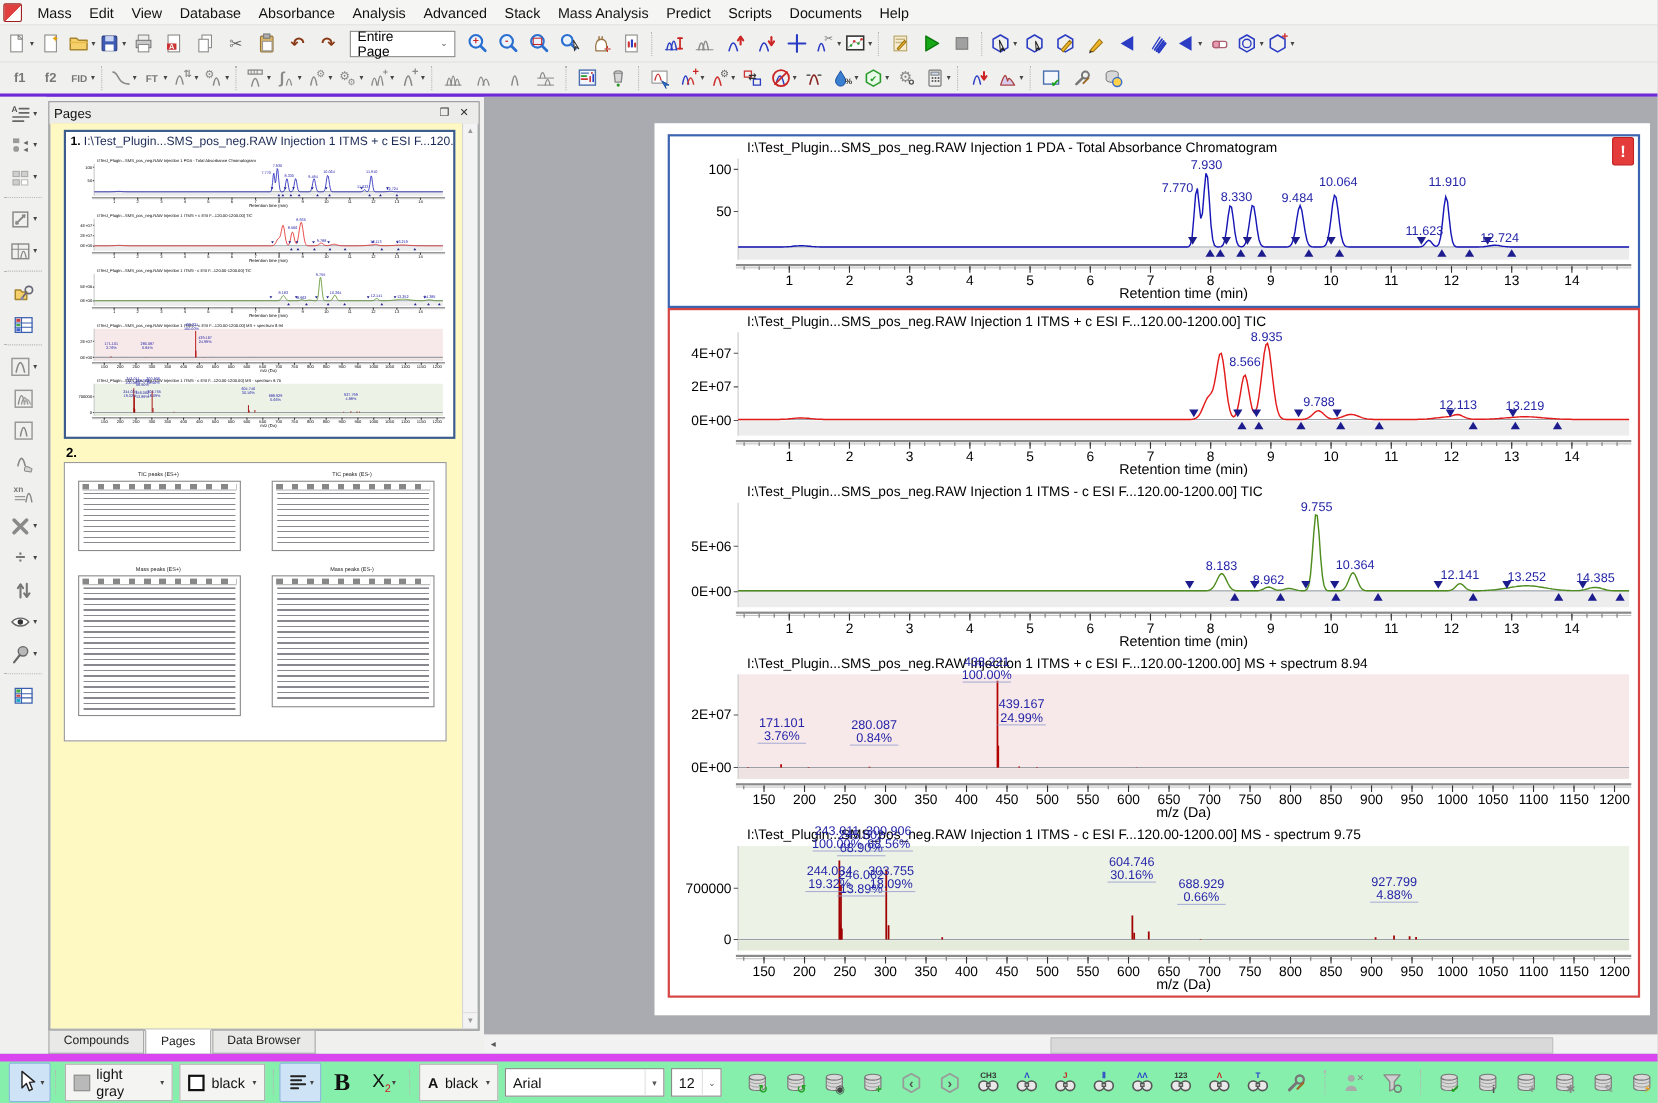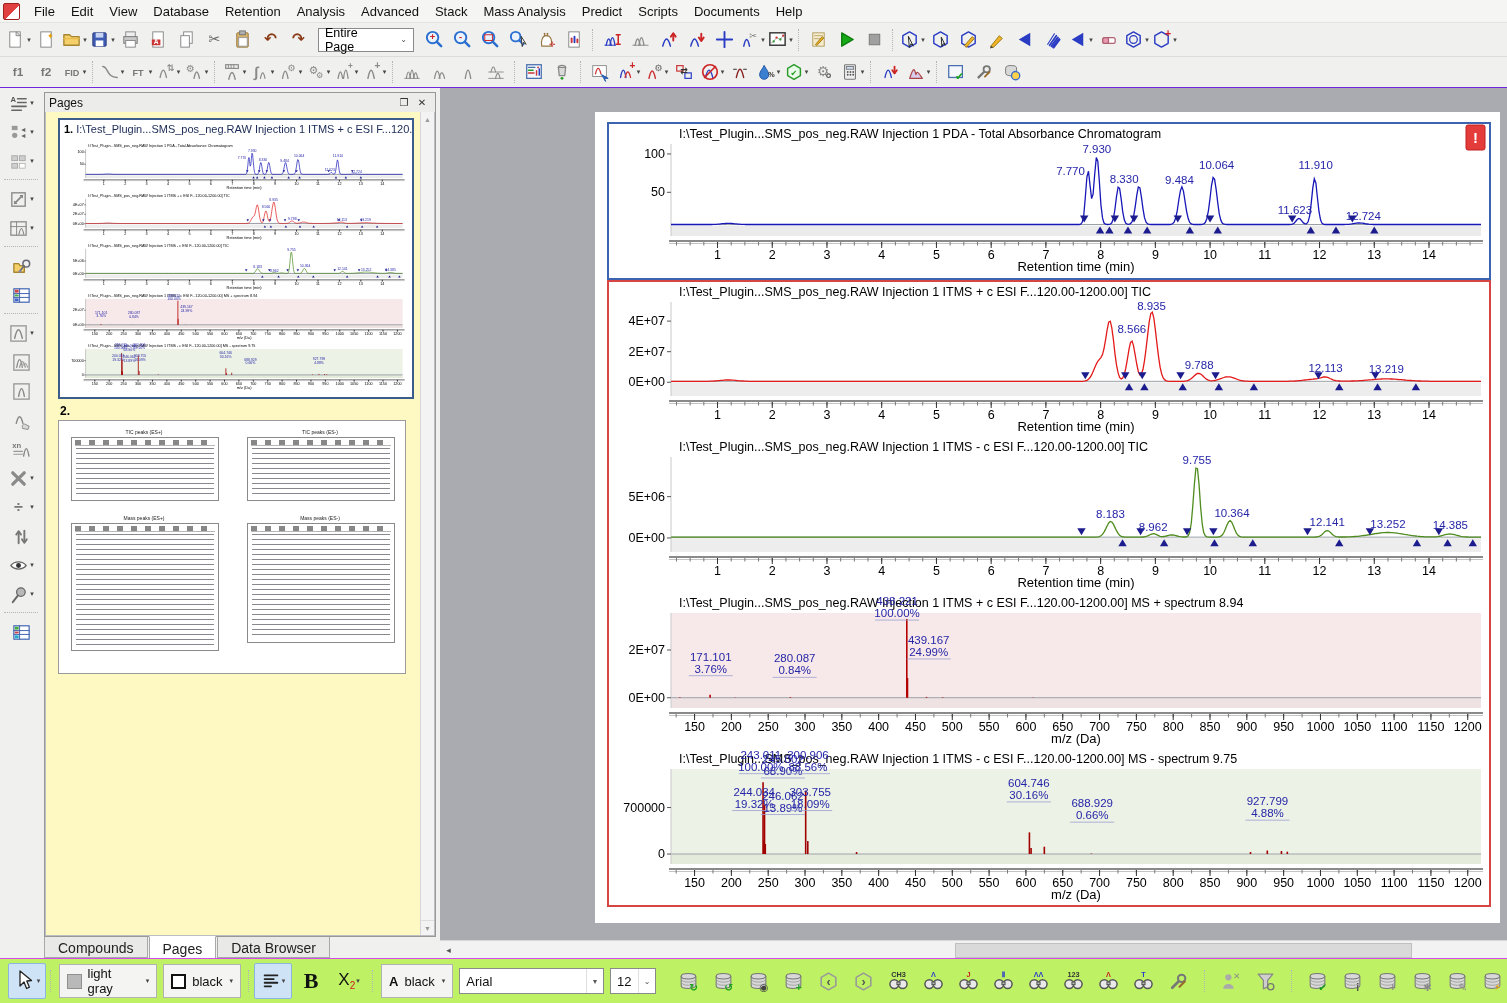--- a/index.html
+++ b/index.html
@@ -5,21 +5,21 @@
   html,body{margin:0;padding:0;}
   body{font-family:"Liberation Sans","DejaVu Sans",sans-serif;background:#888;}
   #app{position:relative;width:1507px;height:1003px;background:#f0f0ee;overflow:hidden;}
   svg text{font-family:"Liberation Sans","DejaVu Sans",sans-serif;}
   
   #menubar{position:absolute;left:0;top:0;width:100%;height:22px;background:#f5f5f3;display:flex;align-items:center;font-size:13px;color:#111;}
   #applogo{width:15px;height:15px;margin:0 6px 0 3px;background:linear-gradient(135deg,#e04040 0 55%,#fff 55%);border:1px solid #a02020;border-radius:2px;}
   .menu-item{padding:3px 8px;cursor:default;}
   
   #toolbar1{position:absolute;left:0;top:22px;width:100%;height:35px;background:#f0f0ee;border-top:1px solid #e3e3e1;border-bottom:1px solid #dcdcda;display:flex;align-items:center;padding-left:4px;box-sizing:border-box;}
-  #toolbar2{position:absolute;left:0;top:57px;width:100%;height:31px;background:#f0f0ee;border-bottom:1px solid #6d28d9;display:flex;align-items:center;padding-left:4px;box-sizing:border-box;}
+  #toolbar2{position:absolute;left:0;top:57px;width:100%;height:31px;background:#f0f0ee;border-bottom:3px solid #6d28d9;display:flex;align-items:center;padding-left:4px;box-sizing:border-box;}
   .tbtn{height:28px;min-width:26px;display:flex;align-items:center;justify-content:center;border:1px solid transparent;border-radius:2px;position:relative;}
   #toolbar2 .tbtn{height:26px;}
   .dd{font-size:7px;color:#444;margin-left:1px;align-self:center;}
   .vsep{width:1px;height:22px;border-left:1px dotted #b5b5b3;margin:0 4px;}
   .combo{height:22px;background:#fff;border:1px solid #8a8a8a;display:flex;align-items:center;font-size:12.5px;padding:0 2px 0 6px;margin:0 6px;}
   .combo .arr{width:15px;height:100%;display:flex;align-items:center;justify-content:center;color:#555;font-size:8px;margin-left:6px;}
   
   #leftrail{position:absolute;left:0;top:88px;width:42px;height:870px;background:#f0f0ee;}
   .railbtn{width:34px;height:26px;margin:1px 0 1px 3px;display:flex;align-items:center;justify-content:center;border:1px solid transparent;border-radius:2px;}
   .hsep{height:1px;border-top:1px dotted #b5b5b3;margin:4px 4px;}
@@ -37,35 +37,35 @@
   .tlabel b{color:#000;margin-right:3px;}
   #minipage1{position:relative;height:258px;margin:0 3px 3px;background:#fff;}
   #thumb2label{position:absolute;left:14px;top:292px;font-size:12px;font-weight:bold;color:#000;}
   #minipage2{position:absolute;left:12px;top:308px;width:346px;height:252px;background:#fff;border:1px solid #9a9a9a;}
   .mt-title{position:absolute;font-size:5px;color:#222;text-align:center;width:146px;}
   .mt-box{position:absolute;border:1px solid #8a8a8a;background:#fff;}
   .mt-head{height:5px;margin:2px 3px 1px;background:repeating-linear-gradient(to right,#555 0 6px,transparent 6px 14px);opacity:.7;border-bottom:1px solid #999;}
   .mt-rows{position:absolute;left:4px;right:4px;top:10px;bottom:3px;background:repeating-linear-gradient(to bottom,#606068 0 1px,transparent 1px 5px);opacity:.75;}
   
   #tabsrow{position:absolute;left:44px;top:937px;width:400px;height:21px;display:flex;}
-  .tab{padding:3px 13px 2px;font-size:14px;color:#222;background:#e9e9e7;border:1px solid #a8a8a8;border-top:none;margin-right:1px;height:15px;}
+  .tab{padding:3px 13px 2px;font-size:11px;color:#222;background:#e9e9e7;border:1px solid #a8a8a8;border-top:none;margin-right:1px;height:15px;}
   .tab.active{background:#fff;border-top:1px solid #fff;margin-top:-1px;padding-top:4px;}
   
   #mainarea{position:absolute;left:440px;top:88px;right:0;height:852px;background:#a9abb0;overflow:hidden;}
   #page{position:absolute;left:155px;top:24px;width:905px;height:811px;background:#fff;}
   .frame{position:absolute;box-sizing:border-box;}
   #frameblue{left:12px;top:10px;width:884px;height:158px;border:2px solid #3c63b0;}
   #framered{left:12px;top:168px;width:884px;height:627px;border:2px solid #d64444;}
   .chart{position:absolute;}
   
   #hscroll{position:absolute;left:440px;top:940px;right:0;height:17px;background:#f2f2f2;border-top:1px solid #d8d8d8;}
   #hscroll .larr{position:absolute;left:0;top:0;width:17px;height:17px;display:flex;align-items:center;justify-content:center;color:#555;font-size:9px;}
   #hthumb{position:absolute;left:515px;top:2px;width:455px;height:13px;background:#d9d9d9;border:1px solid #c0c0c0;}
   
-  #formatbar{position:absolute;left:0;top:958px;width:100%;height:45px;background:#bef264;border-top:1px solid #d946ef;display:flex;align-items:center;box-sizing:border-box;padding-left:8px;}
+  #formatbar{position:absolute;left:0;top:958px;width:100%;height:45px;background:#86efac;border-top:7px solid #d946ef;display:flex;align-items:center;box-sizing:border-box;padding-left:8px;}
   .fbtn{height:34px;min-width:36px;display:flex;align-items:center;justify-content:center;border:1px solid transparent;border-radius:2px;font-size:13px;}
   .fbtn.sel{background:#cfe3f6;border-color:#8ab6de;}
   .fdrop{height:32px;border:1px solid #b2b2b0;background:#f4f4f2;display:flex;align-items:center;gap:6px;padding:0 7px;font-size:13px;margin:0 3px;color:#111;}
   .swatch{width:13px;height:13px;background:#b9b9b9;border:1px solid #909090;}
   .swatch.line{background:#fff;border:2px solid #111;width:11px;height:11px;}
   .fcombo{height:24px;border:1px solid #8a8a8a;background:#fff;display:flex;align-items:center;font-size:13px;padding-left:6px;margin:0 3px;color:#111;}
   .fcombo .arr{width:16px;height:100%;display:flex;align-items:center;justify-content:center;font-size:8px;color:#555;border-left:1px solid #e0e0e0;margin-left:7px;}
   .subB{font-family:"Liberation Serif","DejaVu Serif",serif;font-size:22px;font-weight:bold;color:#111;}
   .subX{font-size:17px;font-weight:normal;color:#111;}
   .subX sub{color:#cc2222;font-size:10px;}
@@ -73,25 +73,25 @@
   #dbicons{display:flex;align-items:center;gap:7px;margin-left:16px;}
   .dbic{width:26px;height:26px;display:flex;align-items:center;justify-content:center;border:1px solid transparent;border-radius:2px;}
 </style>
 </head>
 <body>
 
 <div id="app">
   <div id="menubar">
     <div id="applogo"></div>
 
-  <div class="menu-item">File</div>
+  <div class="menu-item">Mass</div>
       <div class="menu-item">Edit</div>
       <div class="menu-item">View</div>
       <div class="menu-item">Database</div>
-      <div class="menu-item">Retention</div>
+      <div class="menu-item">Absorbance</div>
       <div class="menu-item">Analysis</div>
       <div class="menu-item">Advanced</div>
       <div class="menu-item">Stack</div>
       <div class="menu-item">Mass Analysis</div>
       <div class="menu-item">Predict</div>
       <div class="menu-item">Scripts</div>
       <div class="menu-item">Documents</div>
       <div class="menu-item">Help</div>
     </div>
   <div id="toolbar1">

